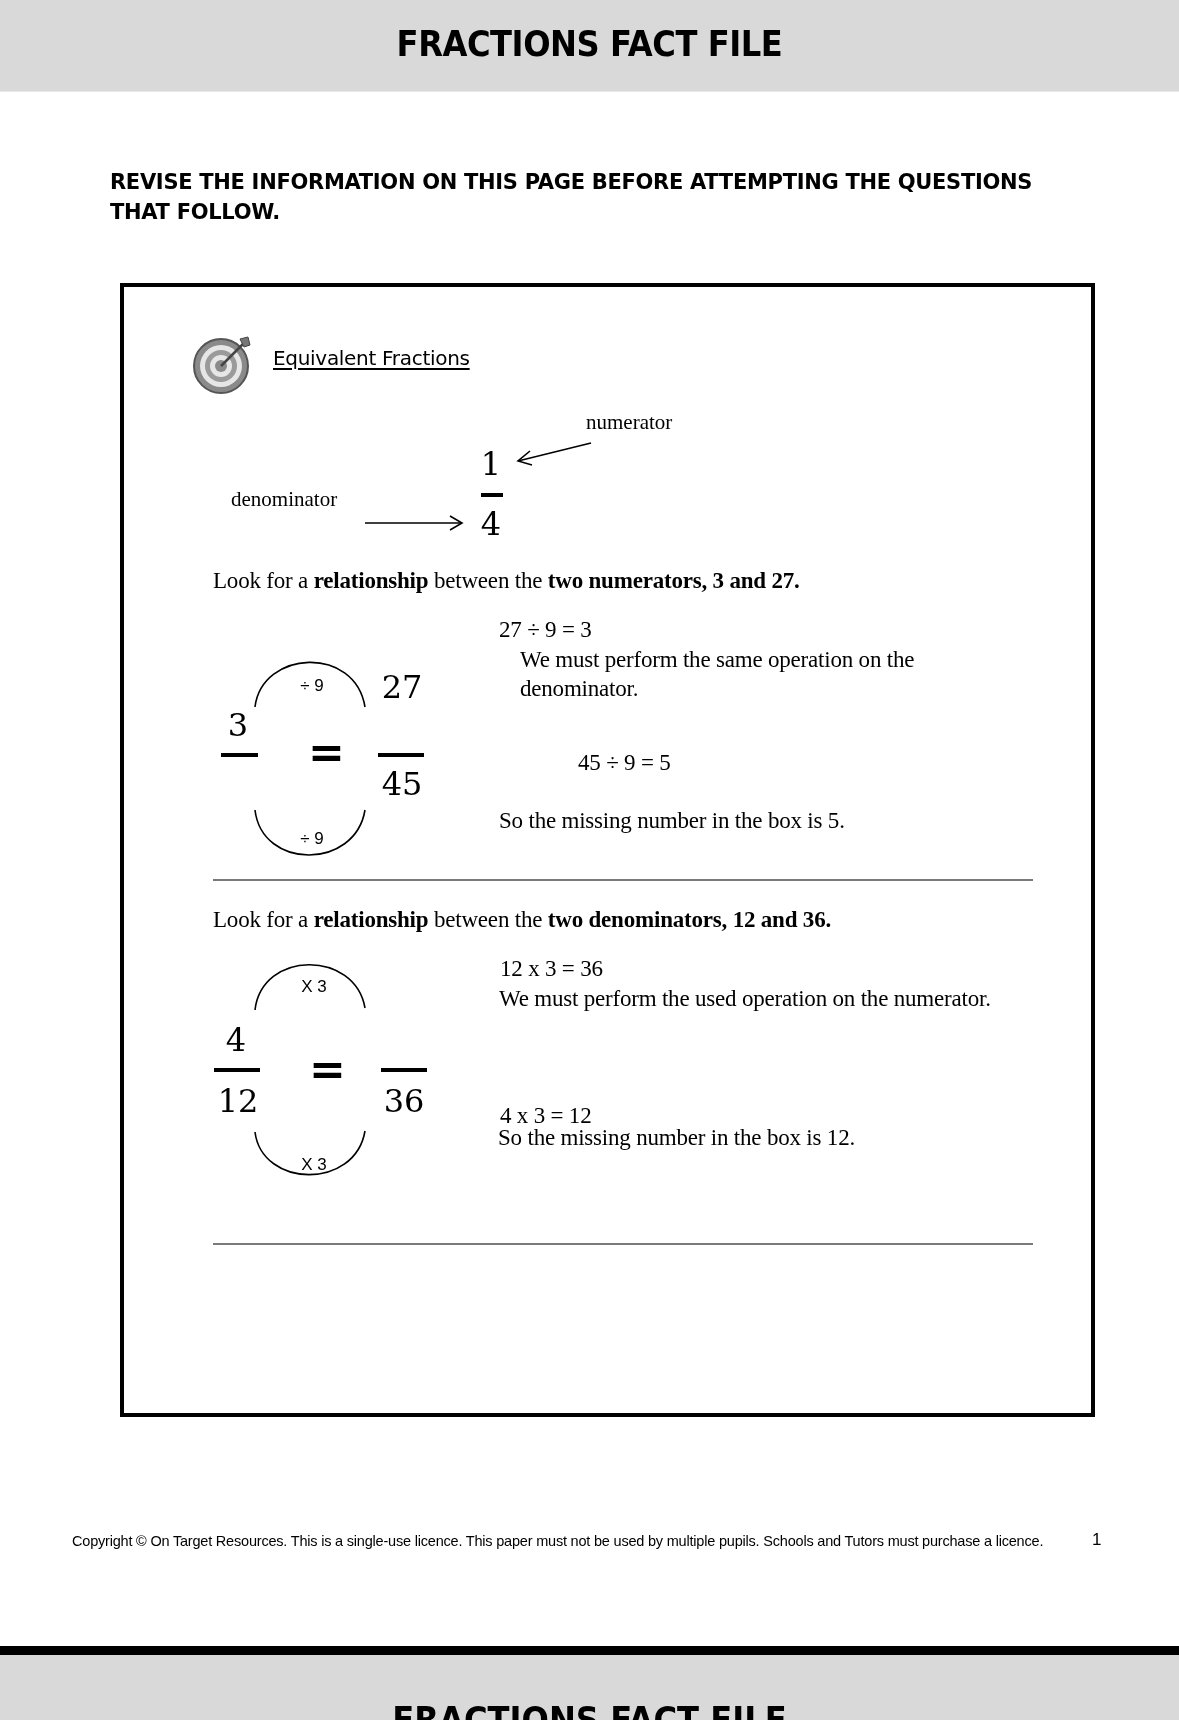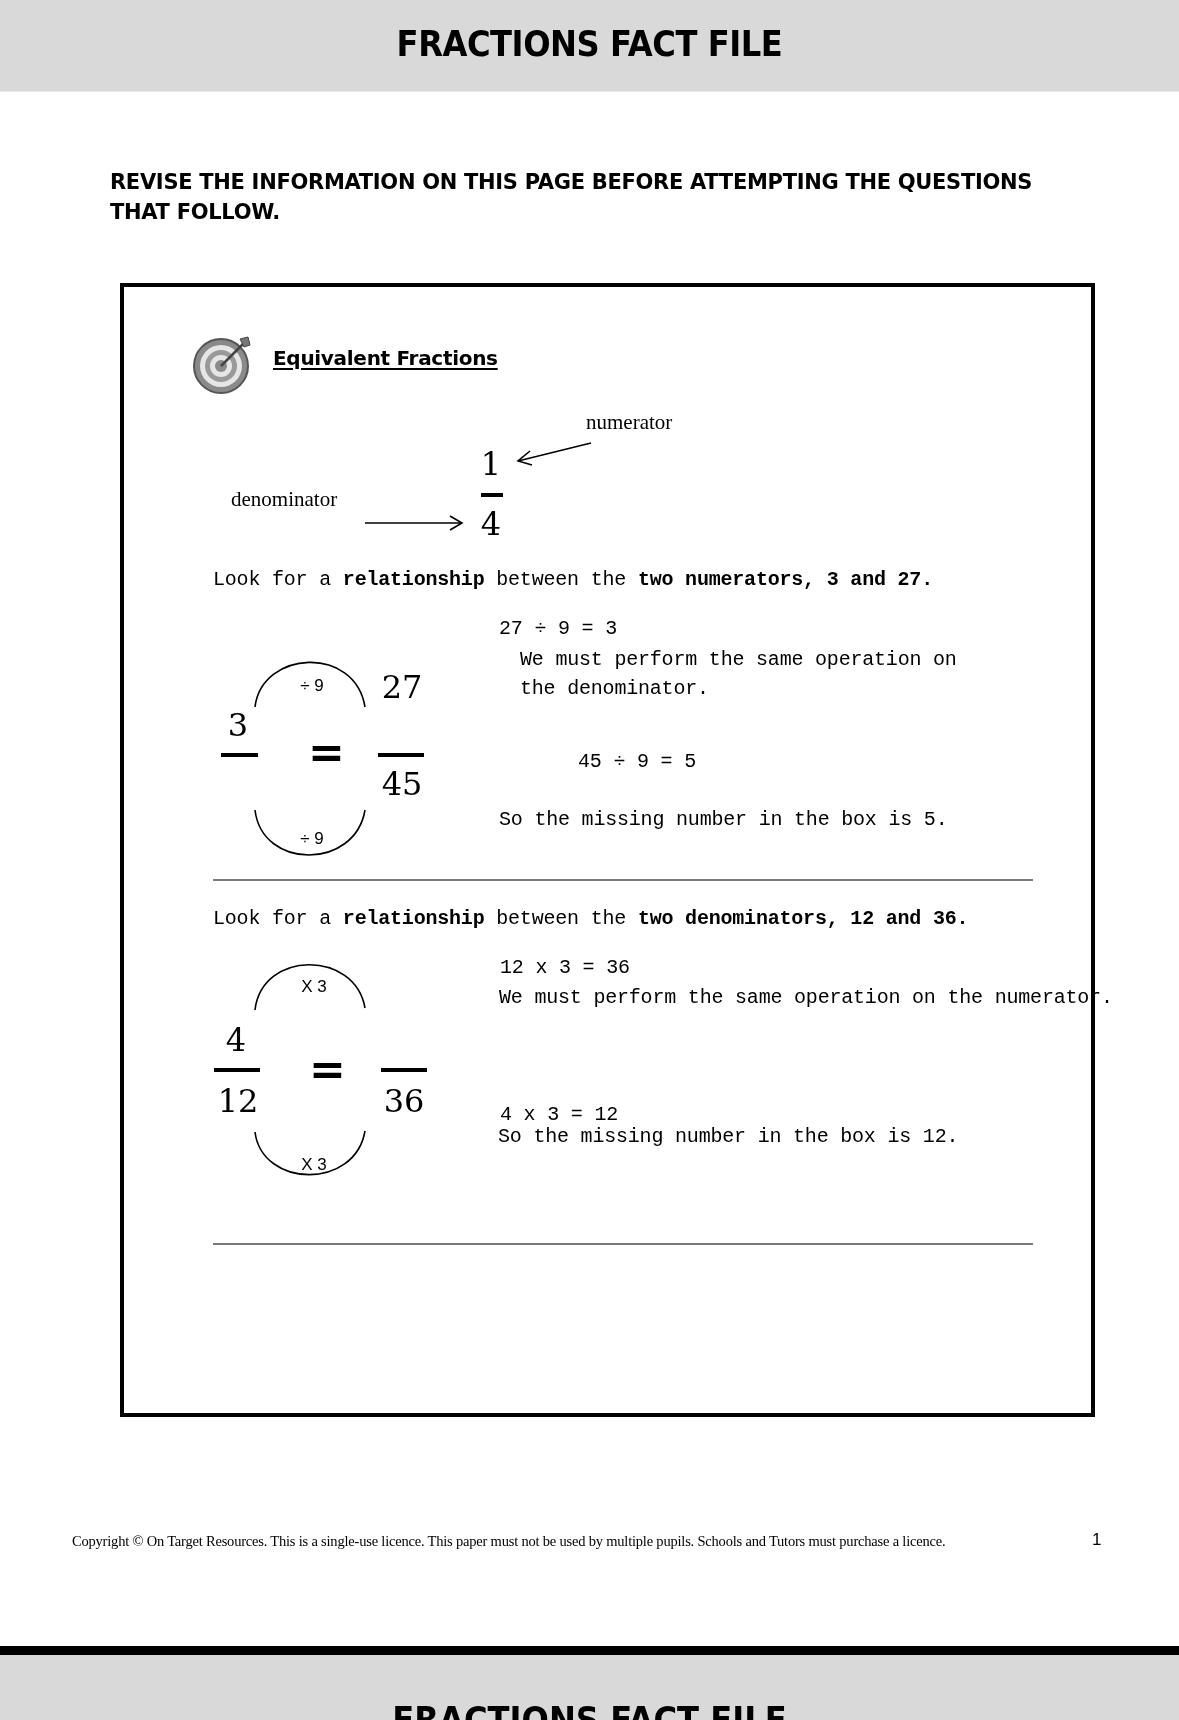--- a/index.html
+++ b/index.html
@@ -23,40 +23,40 @@
     font-family: "DejaVu Sans", sans-serif; font-weight: bold; font-size: 21px;
     line-height: 30px; letter-spacing: -0.3px;
   }
   .fact-box {
     left: 120px; top: 283px; width: 967px; height: 1126px;
     border: 4px solid #000; box-sizing: content-box;
   }
   .target-icon { left: 192px; top: 333px; width: 62px; height: 62px; }
   .section-title {
     left: 273px; top: 346px; font-family: "DejaVu Sans", sans-serif;
-    font-size: 20px; font-weight: bold; text-decoration: underline;
+    font-size: 20px; font-weight: normal; text-decoration: underline;
     text-underline-offset: 3px; letter-spacing: -0.3px;
   }
   .serif-label {
     font-family: "Liberation Serif", serif; font-size: 21px;
   }
   .cambria-num {
     font-family: "DejaVu Serif", serif; font-size: 32px; text-align: center;
   }
   .frac-bar { background: #000; height: 4px; }
   .body-text {
-    font-family: Liberation Mono, monospace; font-size: 20px; letter-spacing: -0.2px;
+    font-family: Liberation Serif, serif; font-size: 23px; letter-spacing: -0.2px;
   }
   .small-op {
     font-family: "Liberation Sans", sans-serif; font-size: 17px; text-align: center;
   }
   .equals-sign { font-family: "DejaVu Sans", sans-serif; font-size: 44px; font-weight: bold; }
   .divider { height: 2px; background: #7a7a7a; }
   .footer-text {
-    left: 72px; top: 1533px; font-family: Liberation Serif, serif; font-size: 14.5px;
+    left: 72px; top: 1533px; font-family: Liberation Sans, sans-serif; font-size: 14.5px;
     letter-spacing: -0.2px;
   }
   .page-number { left: 1092px; top: 1530px; font-family: "Liberation Sans", sans-serif; font-size: 17px; }
   .page-sep { left: 0; top: 1646px; width: 1179px; height: 9px; background: #000; }
   .next-band { left: 0; top: 1655px; width: 1179px; height: 65px; background: #d9d9d9; overflow: hidden; }
   .next-title {
     left: 0; width: 1179px; top: 1700px; text-align: center;
     font-family: "DejaVu Sans", sans-serif; font-weight: bold; font-size: 35px;
     transform: scaleX(0.92);
   }
@@ -136,21 +136,21 @@
 <div class="abs small-op" style="left:284px; top:1155px; width:60px;">X 3</div>
 <div class="abs cambria-num" style="left:216px; top:1021px; width:40px;">4</div>
 <div class="abs frac-bar" style="left:214px; top:1068px; width:46px;"></div>
 <div class="abs cambria-num" style="left:210px; top:1082px; width:56px;">12</div>
 <div class="abs equals-sign" style="left:309px; top:1043px;">=</div>
 <div class="abs cambria-num" style="left:380px; top:1021px; width:48px;"></div>
 <div class="abs frac-bar" style="left:381px; top:1068px; width:46px;"></div>
 <div class="abs cambria-num" style="left:376px; top:1082px; width:56px;">36</div>
 
 <div class="abs body-text" style="left:500px; top:956px;">12 x 3 = 36</div>
-<div class="abs body-text" style="left:499px; top:986px; white-space:nowrap;">We must perform the same operation on the numerator.</div>
+<div class="abs body-text" style="left:499px; top:986px; white-space:nowrap;">We must perform the used operation on the numerator.</div>
 <div class="abs body-text" style="left:500px; top:1067px;margin-top:36px;">4 x 3 = 12</div>
 <div class="abs body-text" style="left:498px; top:1125px;">So the missing number in the box is 12.</div>
 
 <div class="abs divider" style="left:213px; top:1243px; width:820px;"></div>
 
 <div class="abs footer-text">Copyright © On Target Resources.  This is a single-use licence. This paper must not be used by multiple pupils.  Schools and Tutors must purchase a licence.</div>
 <div class="abs page-number">1</div>
 
 <div class="abs page-sep"></div>
 <div class="abs next-band"></div>

